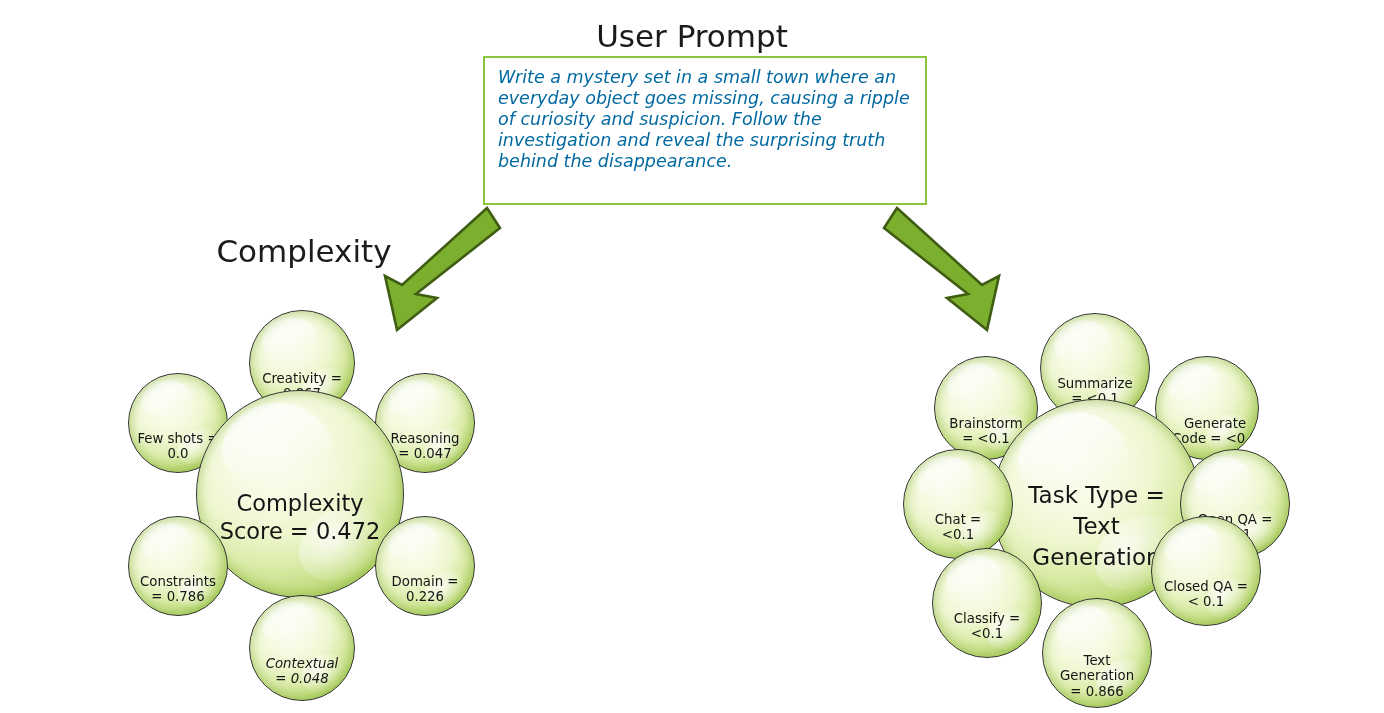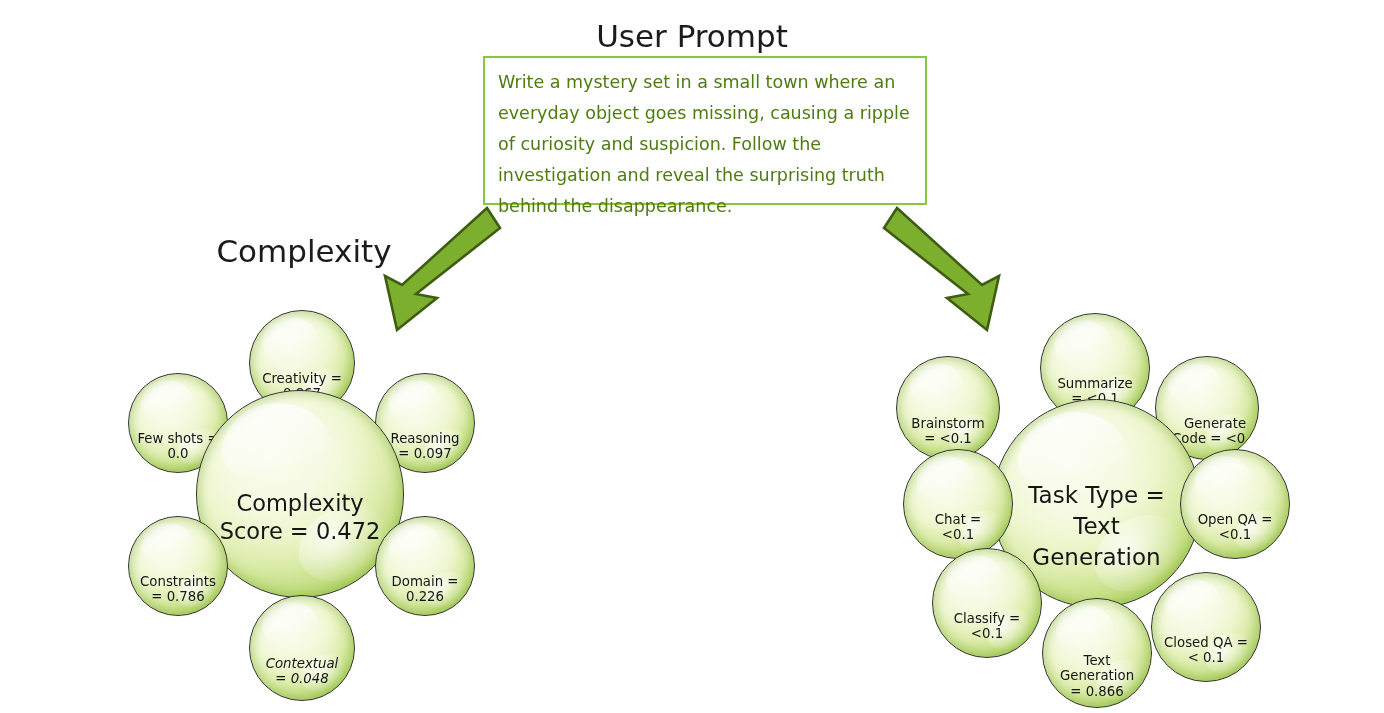--- a/index.html
+++ b/index.html
@@ -45,23 +45,24 @@
     width: 444px;
     height: 149px;
     border: 2px solid #8CC63E;
     background: #ffffff;
     box-sizing: border-box;
     padding: 9px 14px 0 13px;
   }
   #prompt-text {
     font-family: "DejaVu Sans", sans-serif;
     font-size: 17.5px;
-    line-height: 31px;
-    color: #4d7c0f;
+    line-height: 21px;
+    color: #0369a1;
     white-space: pre-wrap;
+    font-style: italic;
   }
 
   
   .arrow-svg {
     position: absolute;
     overflow: visible;
   }
 
   
   .bubble {
@@ -152,21 +153,21 @@
       <span class="rim"></span>
     <span class="btxt">Few shots =
 0.0</span>
   </div>
 
   <div class="bubble satellite" style="left:375px; top:373px; width:100px; height:100px; z-index:4;">
     <span class="gloss-tl"></span>
       <span class="gloss-br"></span>
       <span class="rim"></span>
     <span class="btxt">Reasoning
-= 0.097</span>
+= 0.047</span>
   </div>
 
   <div class="bubble satellite" style="left:128px; top:516px; width:100px; height:100px; z-index:6;">
     <span class="gloss-tl"></span>
       <span class="gloss-br"></span>
       <span class="rim"></span>
     <span class="btxt">Constraints
 = 0.786</span>
   </div>
 
@@ -195,21 +196,21 @@
   </div>
 
   <div class="bubble hub" style="left:196px; top:390px; width:208px; height:208px; z-index:5;">
     <span class="gloss-tl"></span>
       <span class="gloss-br"></span>
       <span class="rim"></span>
     <span class="btxt">Complexity
 Score = 0.472</span>
   </div>
 
-  <div class="bubble satellite" style="left:896px; top:356px; width:104px; height:104px; z-index:4;">
+  <div class="bubble satellite" style="left:934px; top:356px; width:104px; height:104px; z-index:4;">
     <span class="gloss-tl"></span>
       <span class="gloss-br"></span>
       <span class="rim"></span>
     <span class="btxt">Brainstorm
 = &lt;0.1</span>
   </div>
 
   <div class="bubble satellite" style="left:1155px; top:356px; width:104px; height:104px; z-index:4;justify-content:flex-end;">
     <span class="gloss-tl"></span>
       <span class="gloss-br"></span>
@@ -235,21 +236,21 @@
   </div>
 
   <div class="bubble satellite" style="left:932px; top:548px; width:110px; height:110px; z-index:6;">
     <span class="gloss-tl"></span>
       <span class="gloss-br"></span>
       <span class="rim"></span>
     <span class="btxt">Classify =
 &lt;0.1</span>
   </div>
 
-  <div class="bubble satellite" style="left:1151px; top:572px; width:110px; height:110px; z-index:6;justify-content:center;">
+  <div class="bubble satellite" style="left:1151px; top:516px; width:110px; height:110px; z-index:6;justify-content:center;">
     <span class="gloss-tl"></span>
       <span class="gloss-br"></span>
       <span class="rim"></span>
     <span class="btxt">Closed QA =
 &lt; 0.1</span>
   </div>
 
   <div class="bubble satellite" style="left:1040px; top:313px; width:110px; height:110px; z-index:3;text-align:center;">
     <span class="gloss-tl"></span>
       <span class="gloss-br"></span>

